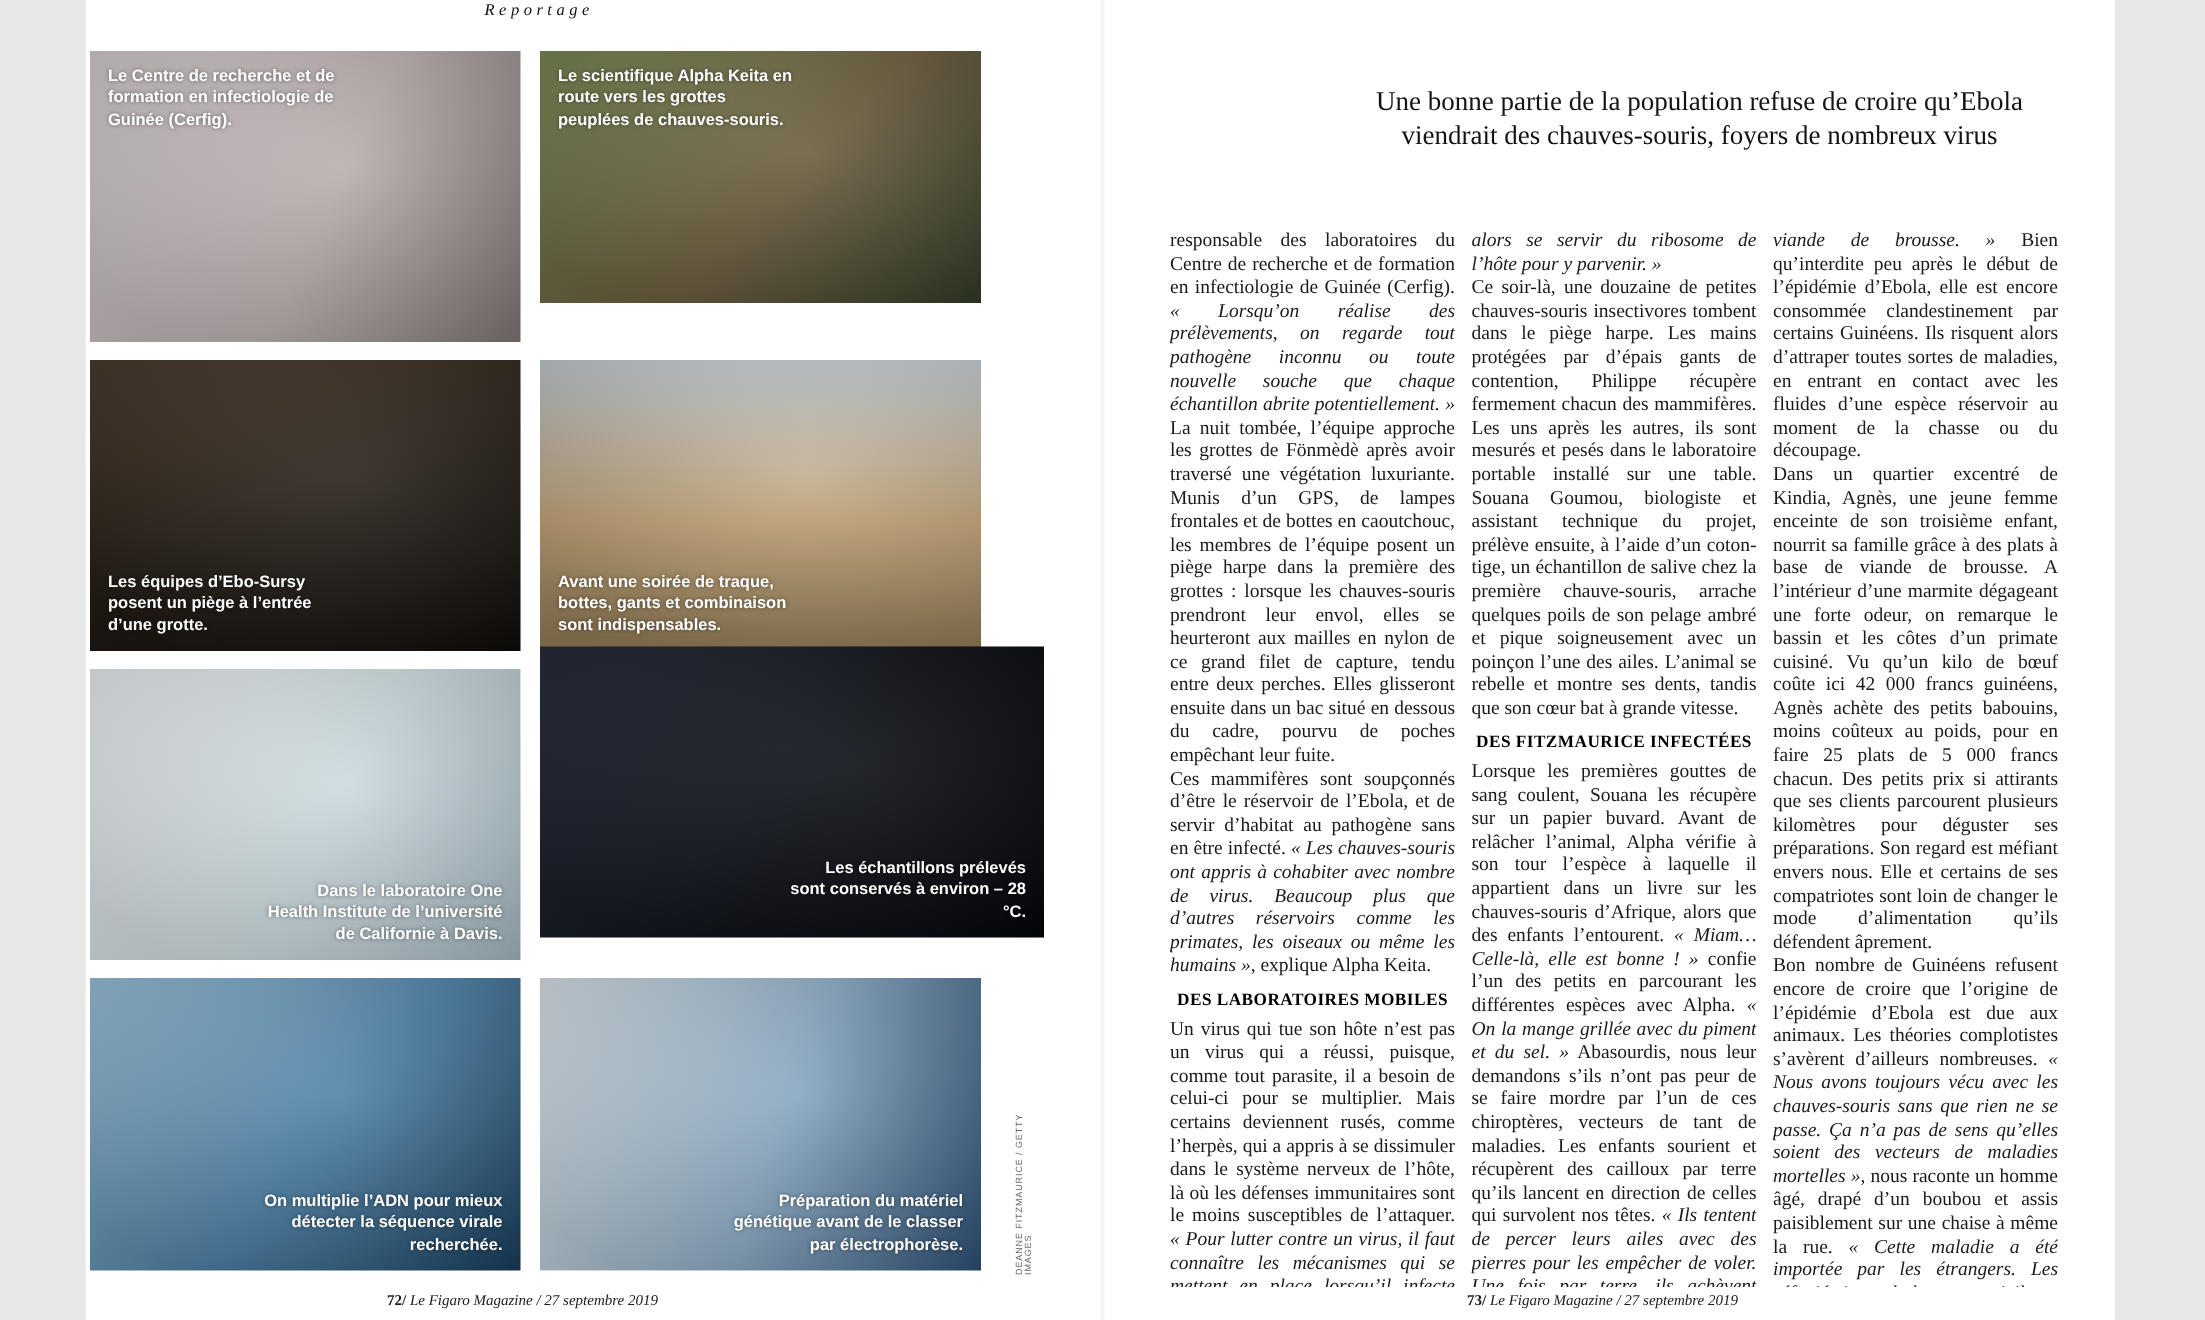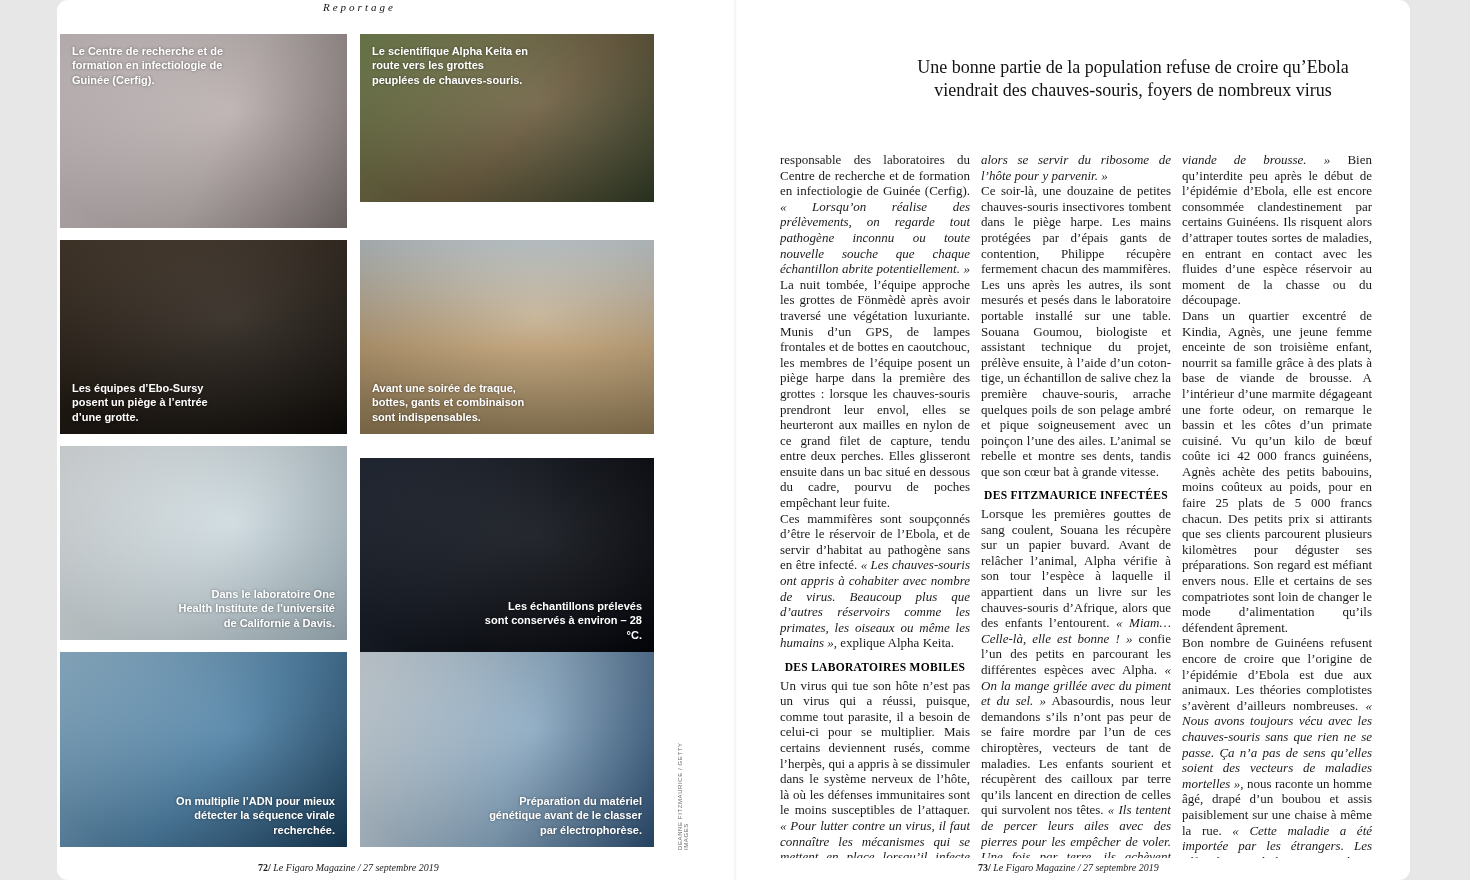--- a/index.html
+++ b/index.html
@@ -6,21 +6,20 @@
   body{
     width:1470px;height:880px;overflow:hidden;
     background:#e7e7e7;
     font-family:"Liberation Serif", serif;
     color:#1a1a1a;
     position:relative;
   }
   .spread{
     position:absolute;left:57px;top:0;width:1353px;height:880px;
     background:#ffffff;
-    border-radius:11px;
   }
   .fold{
     position:absolute;left:676px;top:0;width:4px;height:100%;
     background:linear-gradient(90deg,rgba(0,0,0,0),rgba(0,0,0,.05),rgba(0,0,0,0));
   }
   
   .section-label{
     position:absolute;left:266px;top:1px;
     font-style:italic;font-size:11px;letter-spacing:3px;color:#111;
   }
@@ -95,21 +94,21 @@
   </figure>
   <figure class="photo" style="left: 1px; top: 238px; width: 287px; height: 194px; background: linear-gradient(160deg, rgb(74, 60, 46), rgb(36, 29, 22) 55%, rgb(14, 11, 8));">
     <span class="cap bl">Les équipes d’Ebo-Sursy posent un piège à l’entrée d’une grotte.</span>
   </figure>
   <figure class="photo" style="left: 301px; top: 238px; width: 294px; height: 194px; background: linear-gradient(rgb(195, 204, 209), rgb(194, 163, 119) 55%, rgb(143, 122, 85));">
     <span class="cap bl">Avant une soirée de traque, bottes, gants et combinaison sont indispensables.</span>
   </figure>
   <figure class="photo" style="left: 1px; top: 444px; width: 287px; height: 194px; background: linear-gradient(120deg, rgb(238, 242, 244), rgb(204, 217, 222) 55%, rgb(163, 182, 191));">
     <span class="cap br">Dans le laboratoire One Health Institute de l’université de Californie à Davis.</span>
   </figure>
-  <figure class="photo" style="left: 301px; top: 456px; width: 294px; height: 194px; background: linear-gradient(120deg, rgb(38, 45, 58), rgb(12, 15, 22) 55%, rgb(3, 5, 10));">
+  <figure class="photo" style="left: 301px; top: 429px; width: 294px; height: 194px; background: linear-gradient(120deg, rgb(38, 45, 58), rgb(12, 15, 22) 55%, rgb(3, 5, 10)); padding-left: 42px;">
     <span class="cap br">Les échantillons prélevés sont conservés à environ – 28 °C.</span>
   </figure>
   <figure class="photo" style="left: 1px; top: 650px; width: 287px; height: 195px; background: linear-gradient(130deg, rgb(156, 195, 220), rgb(75, 126, 163) 55%, rgb(23, 60, 89));">
     <span class="cap br">On multiplie l’ADN pour mieux détecter la séquence virale recherchée.</span>
   </figure>
   <figure class="photo" style="left: 301px; top: 650px; width: 294px; height: 195px; background: linear-gradient(110deg, rgb(221, 230, 236), rgb(136, 167, 192) 55%, rgb(44, 79, 116));">
     <span class="cap br">Préparation du matériel génétique avant de le classer par électrophorèse.</span>
   </figure>
 
   <div class="credit">DEANNE FITZMAURICE / GETTY IMAGES</div>

